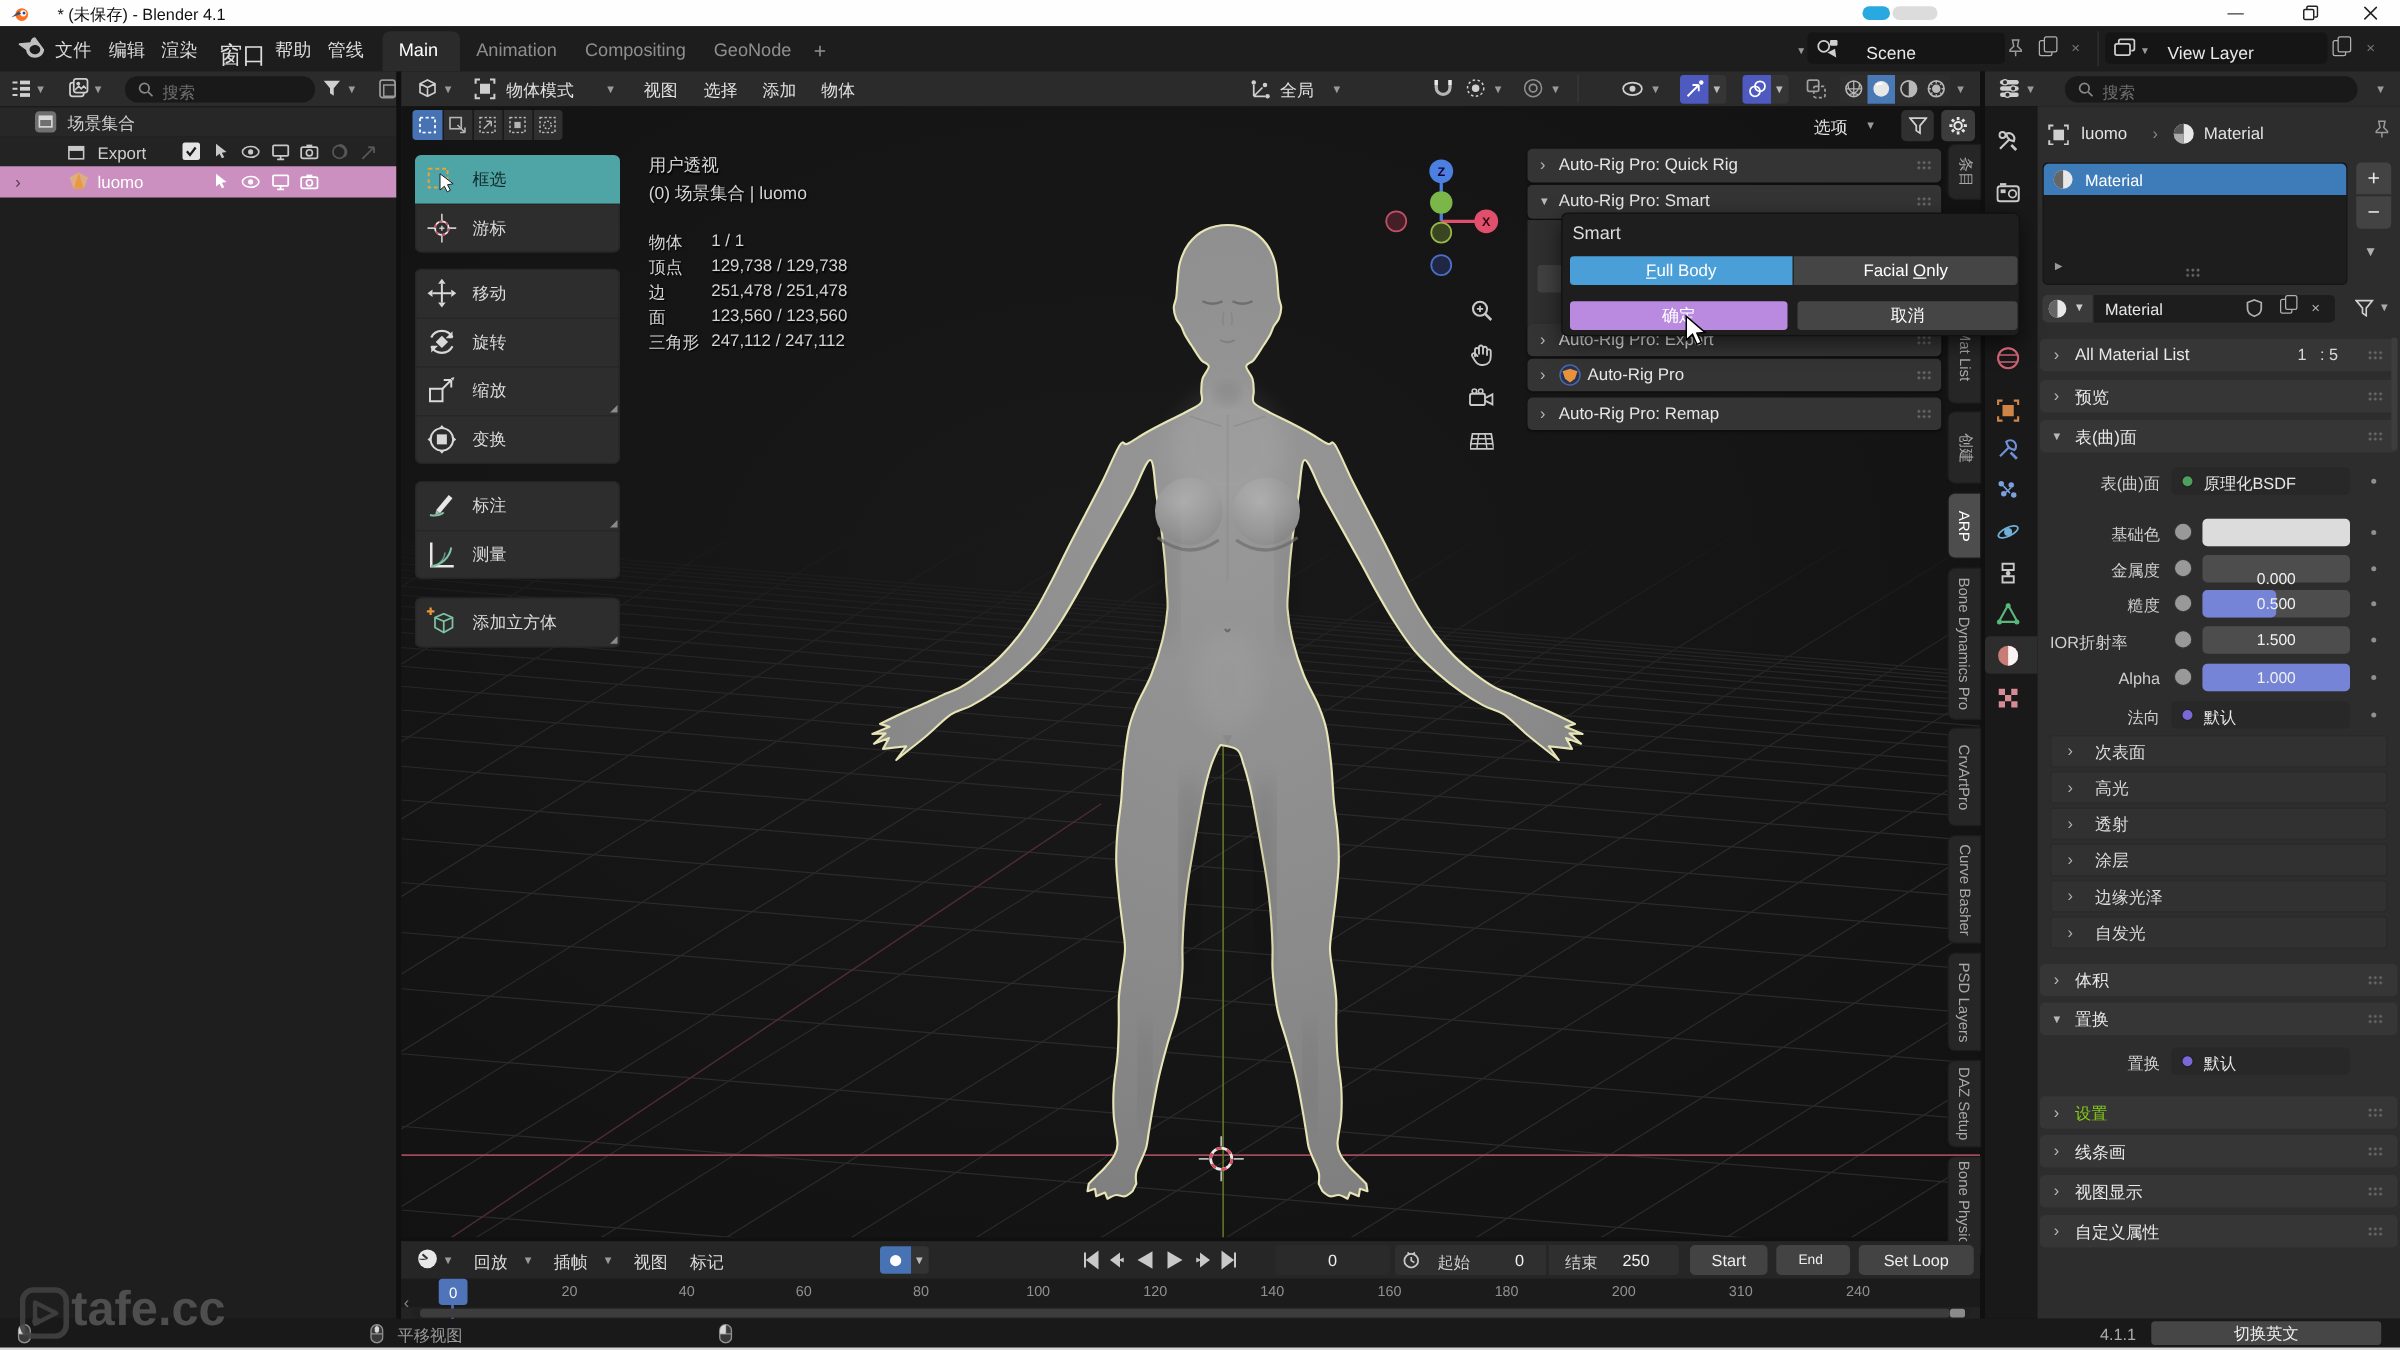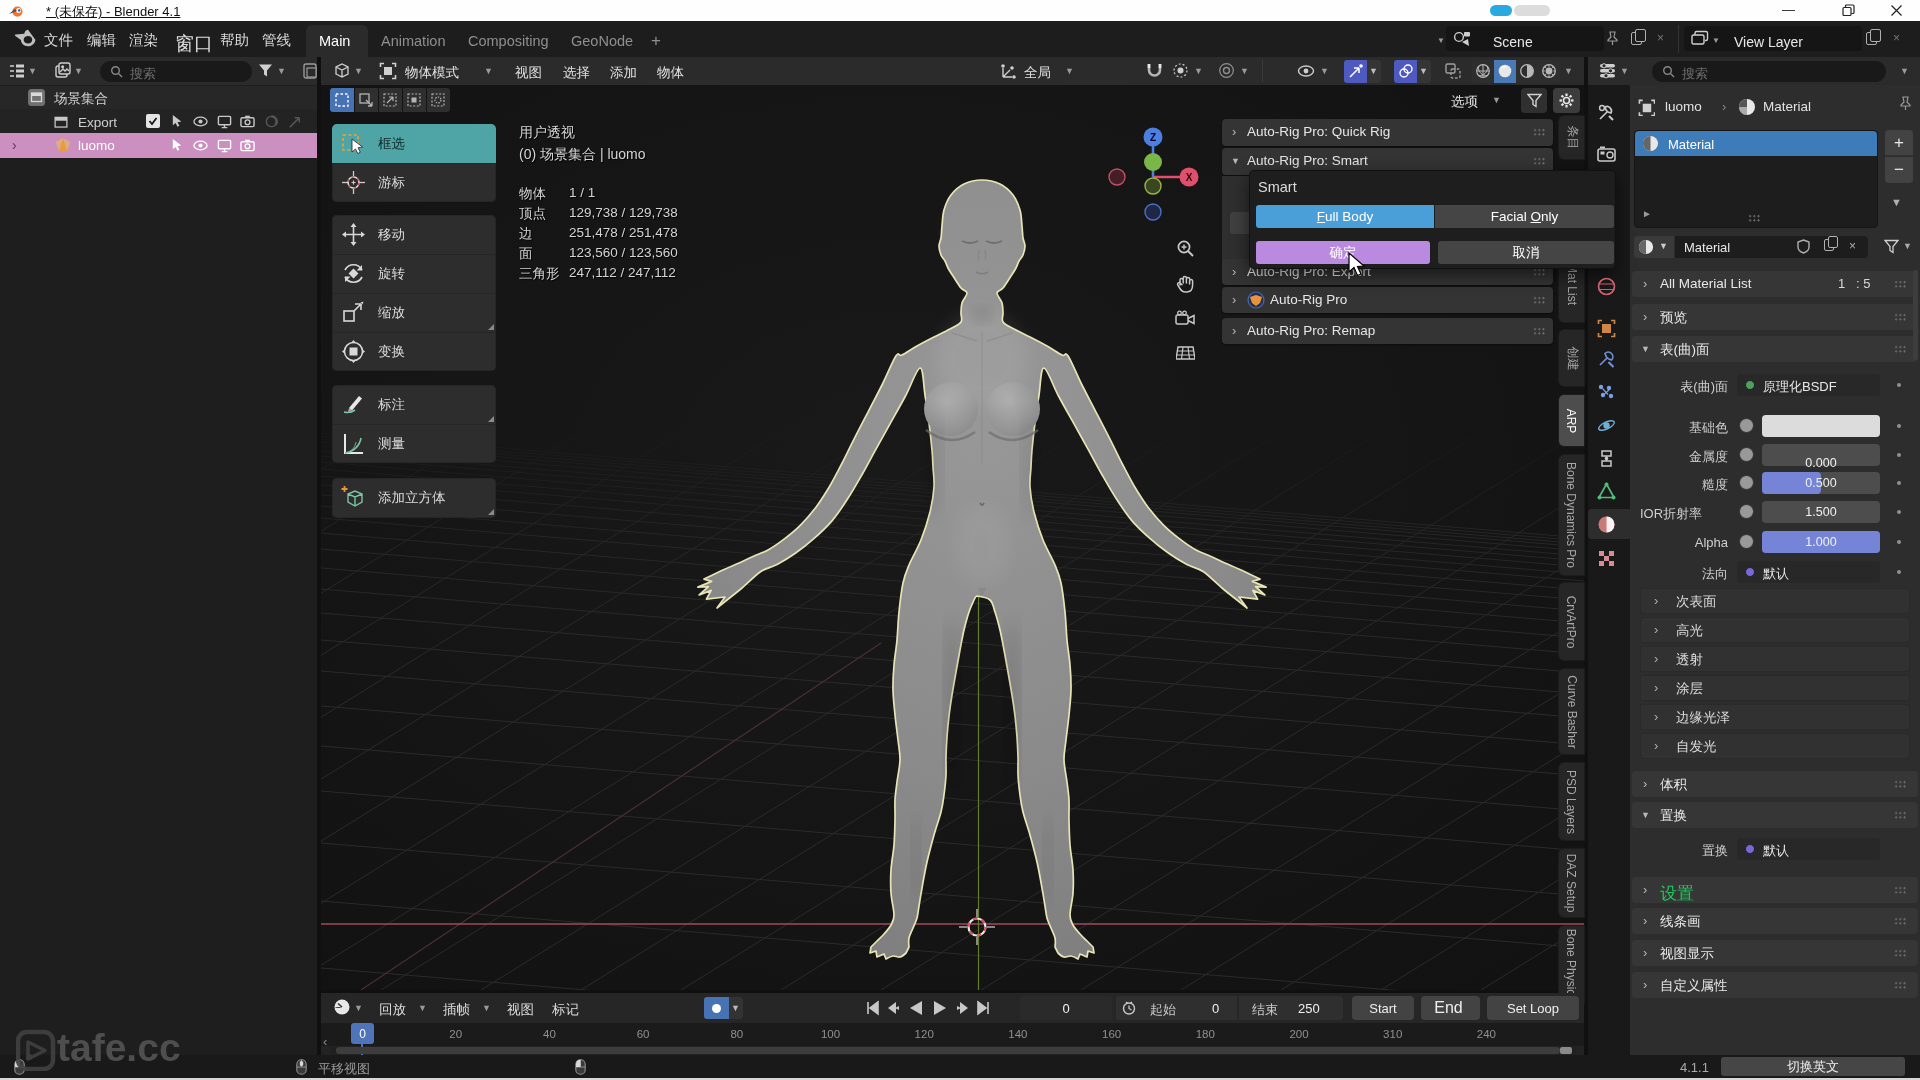--- a/index.html
+++ b/index.html
@@ -18,21 +18,21 @@
 <div class="abs" style="left:1588px;top:85px;width:42px;height:970px;background:#191919"></div>
 <div class="abs" style="left:1630px;top:85px;width:290px;height:970px;background:#2d2d2d"></div>
 <div class="abs" style="left:0px;top:1055px;width:1920px;height:23px;background:#191919"></div>
 <div class="abs" style="left:0px;top:1078px;width:1920px;height:2px;background:#d8d8d8"></div>
 <svg class="abs" style="left:8px;top:3px" width="16" height="16" viewBox="0 0 16 16">
     <circle cx="9.4" cy="8.6" r="5.1" fill="#ff7021"></circle>
     <circle cx="10.6" cy="7.6" r="2.5" fill="#fff"></circle>
     <circle cx="11.2" cy="7.4" r="1.2" fill="#2a4f87"></circle>
     <path d="M1 11 L7 6 L9 8 Z" fill="#265787"></path>
   </svg>
-<div class="abs" style="left:46px;top:3px;font-size:13px;color:#111;font-weight:400;white-space:nowrap;text-decoration:underline;">* (未保存) - Blender 4.1</div>
+<div class="abs" style="left:46px;top:3px;font-size:13px;color:#111;font-weight:400;white-space:nowrap;">* (未保存) - Blender 4.1</div>
 <div class="abs" style="left:1490px;top:5px;width:22px;height:11px;background:#29a9e0;border-radius:6px"></div>
 <div class="abs" style="left:1514px;top:5px;width:36px;height:11px;background:#dcdcdc;border-radius:6px"></div>
 <div class="abs" style="left:1782px;top:2px;font-size:13px;color:#222;font-weight:400;white-space:nowrap;">—</div>
 <svg class="abs" style="left:1842px;top:4px" width="13" height="13" viewBox="0 0 13 13">
     <rect x="1" y="3.5" width="8" height="8" rx="1" fill="none" stroke="#222" stroke-width="1.2"></rect>
     <path d="M3.5 3.5 V2 a1 1 0 0 1 1-1 H11 a1 1 0 0 1 1 1 V8.5 a1 1 0 0 1 -1 1 H9.5" fill="none" stroke="#222" stroke-width="1.2"></path>
   </svg>
 <svg class="abs" style="left:1891px;top:5px" width="11" height="11" viewBox="0 0 11 11">
     <path d="M0.5 0.5 L10.5 10.5 M10.5 0.5 L0.5 10.5" stroke="#222" stroke-width="1.2"></path>
   </svg>
@@ -815,21 +815,21 @@
 <div class="abs" style="left:1632px;top:802px;width:286px;height:26px;background:#363636;border-radius:4px"></div>
 <div class="abs" style="left:1641px;top:810px;font-size:9px;color:#b8b8b8;font-weight:400;white-space:nowrap;">▼</div>
 <div class="abs" style="left:1660px;top:807px;font-size:13.5px;color:#e8e8e8;font-weight:400;white-space:nowrap;">置换</div>
 <div class="abs grip" style="left:1894px;top:811px"></div>
 <div class="abs" style="left:1640px;top:842px;font-size:13px;color:#cfcfcf;font-weight:400;white-space:nowrap;width:88px;text-align:right">置换</div>
 <div class="abs" style="left:1737px;top:838px;width:143px;height:22px;background:#282828;border-radius:4px"></div>
 <div class="abs" style="left:1745px;top:844px;width:10px;height:10px;border-radius:50%;background:#7a68d8;border:1px solid #222"></div>
 <div class="abs" style="left:1763px;top:842px;font-size:13px;color:#e8e8e8;font-weight:400;white-space:nowrap;">默认</div>
 <div class="abs" style="left:1632px;top:877px;width:286px;height:26px;background:#363636;border-radius:4px"></div>
 <div class="abs" style="left:1643px;top:882px;font-size:13px;color:#b8b8b8;font-weight:400;white-space:nowrap;">›</div>
-<div class="abs" style="left:1660px;top:882px;font-size:17px;color:#22c55e;font-weight:400;white-space:nowrap;">设置</div>
+<div class="abs" style="left:1660px;top:882px;font-size:13px;color:#84cc16;font-weight:400;white-space:nowrap;">设置</div>
 <div class="abs grip" style="left:1894px;top:886px"></div>
 <div class="abs" style="left:1632px;top:908px;width:286px;height:26px;background:#363636;border-radius:4px"></div>
 <div class="abs" style="left:1643px;top:913px;font-size:13px;color:#b8b8b8;font-weight:400;white-space:nowrap;">›</div>
 <div class="abs" style="left:1660px;top:913px;font-size:13.5px;color:#e8e8e8;font-weight:400;white-space:nowrap;">线条画</div>
 <div class="abs grip" style="left:1894px;top:917px"></div>
 <div class="abs" style="left:1632px;top:940px;width:286px;height:26px;background:#363636;border-radius:4px"></div>
 <div class="abs" style="left:1643px;top:945px;font-size:13px;color:#b8b8b8;font-weight:400;white-space:nowrap;">›</div>
 <div class="abs" style="left:1660px;top:945px;font-size:13.5px;color:#e8e8e8;font-weight:400;white-space:nowrap;">视图显示</div>
 <div class="abs grip" style="left:1894px;top:949px"></div>
 <div class="abs" style="left:1632px;top:972px;width:286px;height:26px;background:#363636;border-radius:4px"></div>
@@ -875,21 +875,21 @@
     <path d="M4 1 l2 1.5 M10 1 l-2 1.5" stroke="#c8c8c8" stroke-width="1.3"></path>
   </svg>
 <div class="abs" style="left:1150px;top:1001px;font-size:13px;color:#cccccc;font-weight:400;white-space:nowrap;">起始</div>
 <div class="abs" style="left:1212px;top:1001px;font-size:13px;color:#f0f0f0;font-weight:400;white-space:nowrap;">0</div>
 <div class="abs" style="left:1239px;top:996px;width:104px;height:24px;background:#2f2f2f;border-radius:0 3px 3px 0"></div>
 <div class="abs" style="left:1252px;top:1001px;font-size:13px;color:#cccccc;font-weight:400;white-space:nowrap;">结束</div>
 <div class="abs" style="left:1298px;top:1001px;font-size:13px;color:#f0f0f0;font-weight:400;white-space:nowrap;">250</div>
 <div class="abs" style="left:1352px;top:996px;width:62px;height:24px;background:#434343;border-radius:4px"></div>
 <div class="abs ctr" style="left:1352px;top:996px;width:62px;height:24px;color:#eee;font-size:13px">Start</div>
 <div class="abs" style="left:1421px;top:996px;width:59px;height:24px;background:#434343;border-radius:4px"></div>
-<div class="abs ctr" style="left:1421px;top:996px;width:55px;height:24px;color:#eee;font-size:16px">End</div>
+<div class="abs ctr" style="left:1421px;top:996px;width:55px;height:24px;color:#eee;font-size:11px">End</div>
 <div class="abs" style="left:1487px;top:996px;width:92px;height:24px;background:#434343;border-radius:4px"></div>
 <div class="abs ctr" style="left:1487px;top:996px;width:92px;height:24px;color:#eee;font-size:13px">Set Loop</div>
 <div class="abs" style="left:435.7px;top:1028px;width:40px;text-align:center;font-size:11.5px;color:#909090">20</div>
 <div class="abs" style="left:529.4px;top:1028px;width:40px;text-align:center;font-size:11.5px;color:#909090">40</div>
 <div class="abs" style="left:623.1px;top:1028px;width:40px;text-align:center;font-size:11.5px;color:#909090">60</div>
 <div class="abs" style="left:716.8px;top:1028px;width:40px;text-align:center;font-size:11.5px;color:#909090">80</div>
 <div class="abs" style="left:810.5px;top:1028px;width:40px;text-align:center;font-size:11.5px;color:#909090">100</div>
 <div class="abs" style="left:904.2px;top:1028px;width:40px;text-align:center;font-size:11.5px;color:#909090">120</div>
 <div class="abs" style="left:997.9px;top:1028px;width:40px;text-align:center;font-size:11.5px;color:#909090">140</div>
 <div class="abs" style="left:1091.6px;top:1028px;width:40px;text-align:center;font-size:11.5px;color:#909090">160</div>

